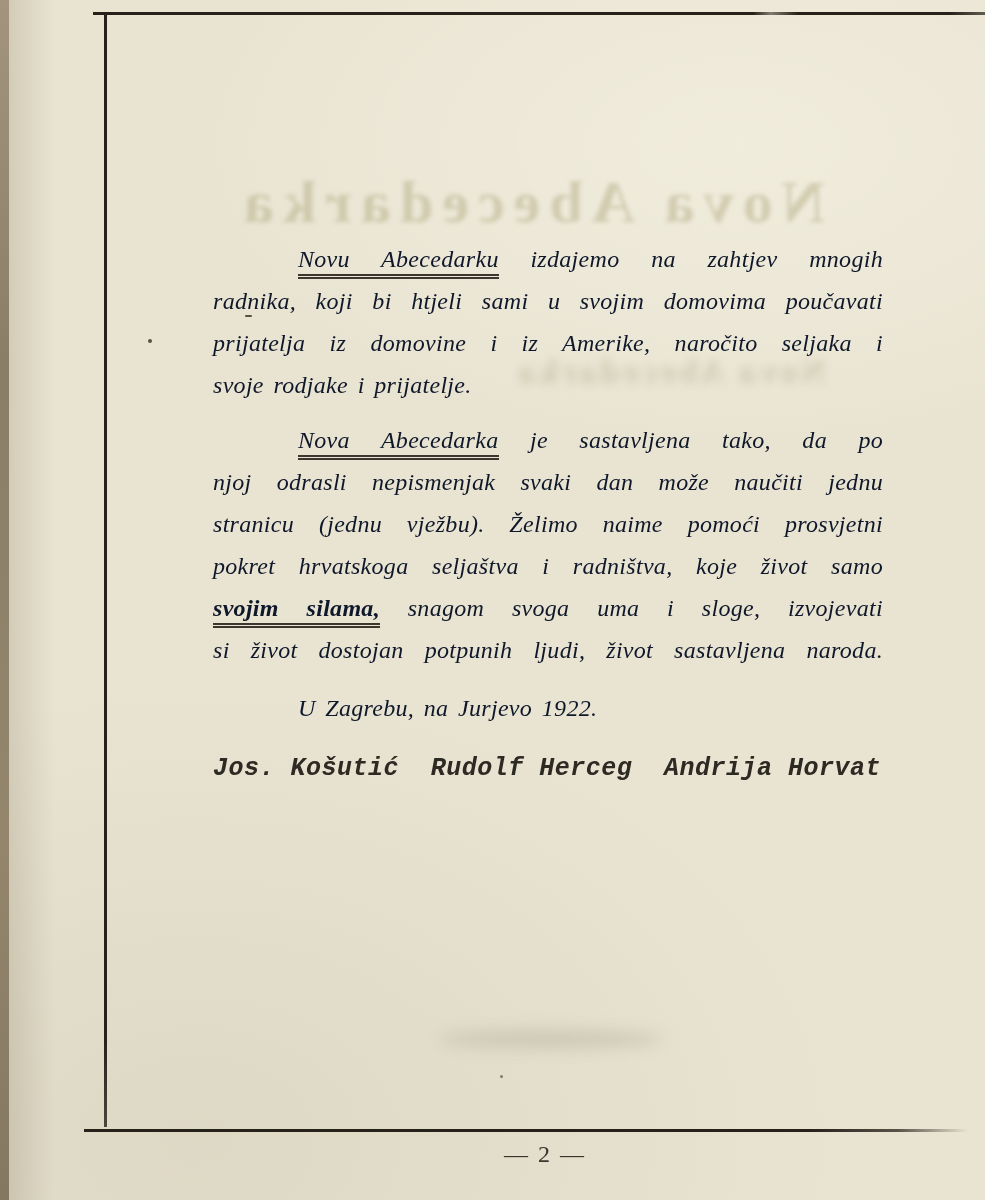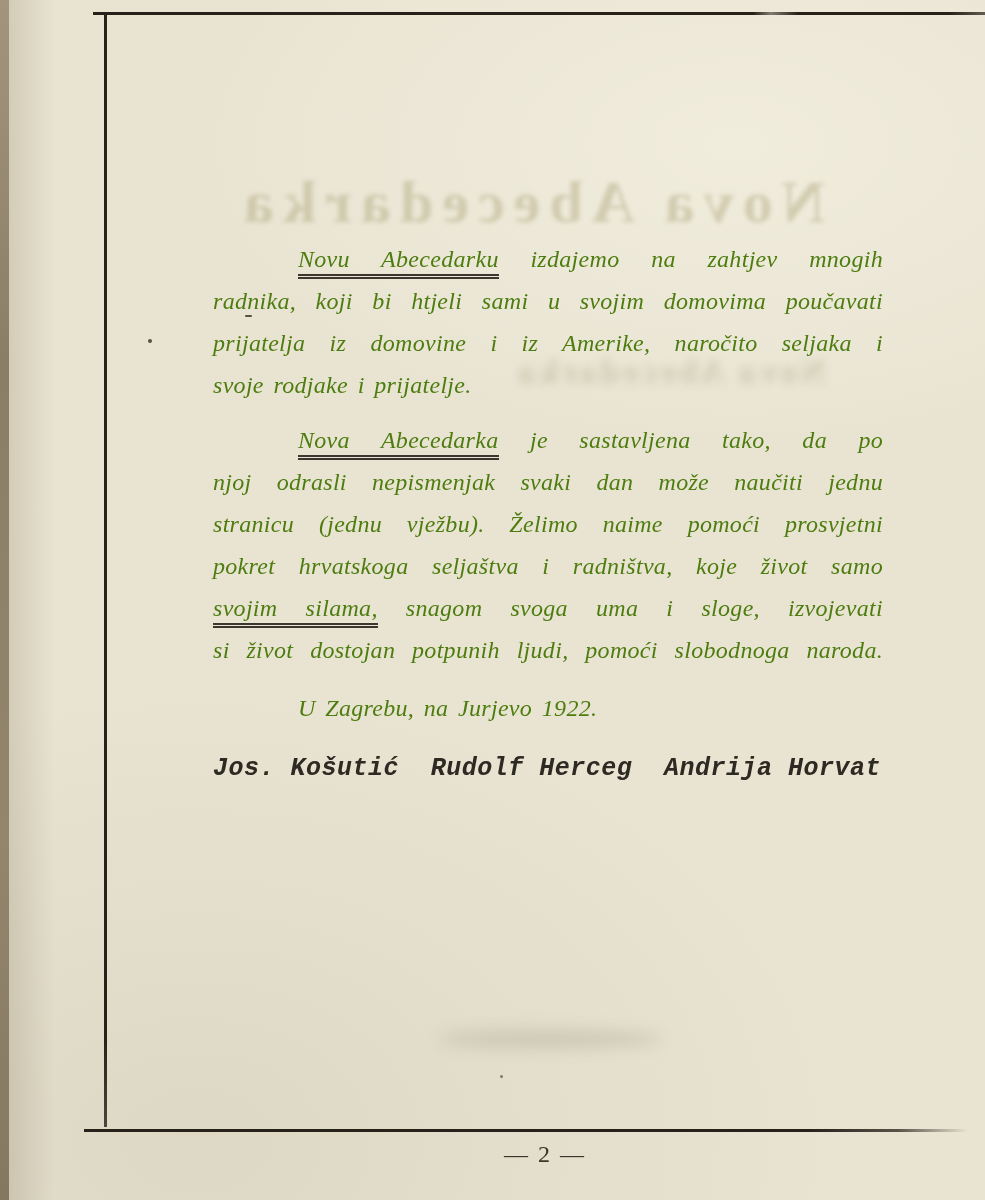--- a/index.html
+++ b/index.html
@@ -41,30 +41,30 @@
   }
   .smudge{position:absolute;left:438px;top:1030px;width:225px;height:18px;
     background:rgba(176,172,150,0.45);filter:blur(8px);border-radius:50%;}
   .speck{position:absolute;background:#565045;border-radius:50%;}
   .speck.s1{left:148px;top:339px;width:4px;height:4px;}
   .speck.s2{left:245px;top:315px;width:7px;height:2px;border-radius:1px;}
   .speck.s3{left:500px;top:1075px;width:3px;height:3px;opacity:.7;}
   
   .textblock{
     position:absolute;left:213px;top:238px;width:670px;
-    font-style:italic;font-size:24px;color:#4d7c0f;
+    font-style:italic;font-size:24px;color:#0f172a;
     letter-spacing:0.3px;word-spacing:0.14em;
   }
   .line{height:42px;line-height:42px;text-align:justify;text-align-last:justify;white-space:nowrap;}
   .line.flush{text-align:right;text-align-last:left;}
   .line.indent{padding-left:85px;}
   .para-2{margin-top:13px;}
   .dateline{margin-top:16px;height:42px;line-height:42px;padding-left:85px;white-space:nowrap;}
   .lead{border-bottom:5px double rgba(43,39,31,0.92);padding-bottom:2px;}
-  .bold{font-weight:normal;}
+  .bold{font-weight:bold;}
   .signatures{
     position:absolute;left:213px;top:754px;width:668px;
     display:flex;justify-content:space-between;
     font-style:italic;font-weight:bold;font-size:25px;color:#2d2a23;letter-spacing:0.5px;font-family:Liberation Mono, monospace;
   }
   .pagenum{
     position:absolute;left:105px;top:1141px;width:880px;text-align:center;
     font-size:24px;color:#3a362d;letter-spacing:2px;
   }
 </style>
@@ -97,21 +97,21 @@
       <span class="lead">Nova Abecedarka</span>
       <span>je sastavljena tako, da po</span>
     </div>
     <div class="line">njoj odrasli nepismenjak svaki dan može naučiti jednu</div>
     <div class="line">stranicu (jednu vježbu). Želimo naime pomoći prosvjetni</div>
     <div class="line">pokret hrvatskoga seljaštva i radništva, koje život samo</div>
     <div class="line">
       <span class="lead bold">svojim silama,</span>
       <span>snagom svoga uma i sloge, izvojevati</span>
     </div>
-    <div class="line">si život dostojan potpunih ljudi, pomoći slobodnoga naroda.</div>
+    <div class="line">si život dostojan potpunih ljudi, život sastavljena naroda.</div>
   </div>
 
   <div class="dateline">U Zagrebu, na Jurjevo 1922.</div>
 </div>
 
 <div class="signatures">
   <span class="sig">Jos. Košutić</span>
   <span class="sig">Rudolf Herceg</span>
   <span class="sig">Andrija Horvat</span>
 </div>

